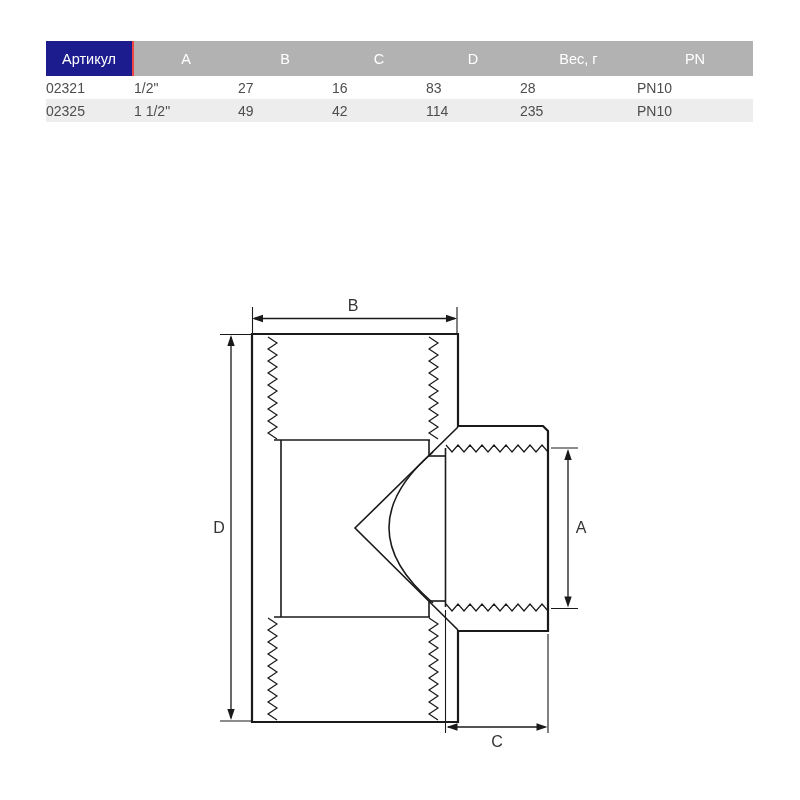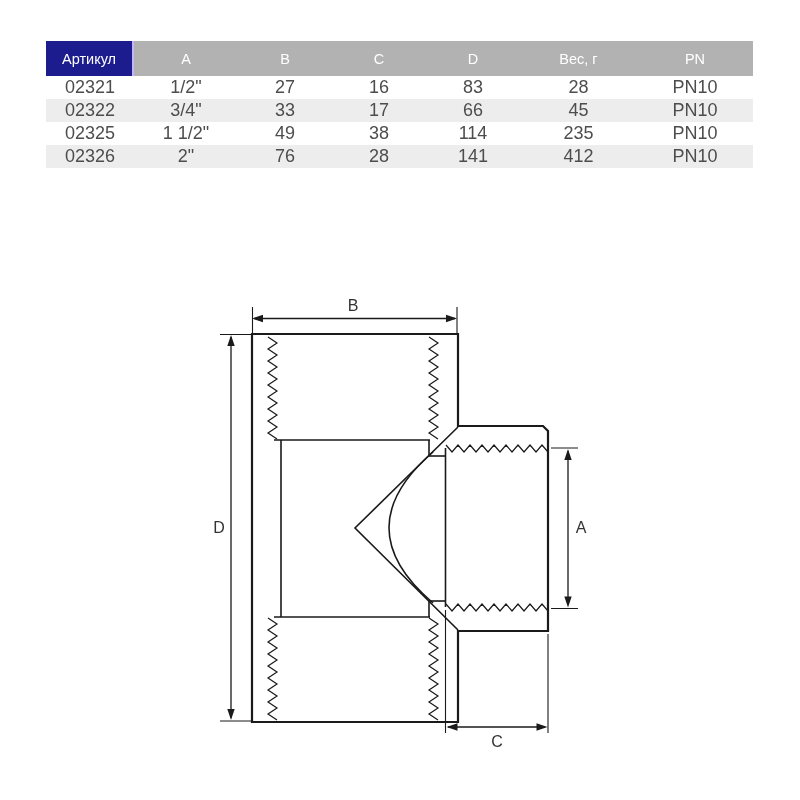--- a/index.html
+++ b/index.html
@@ -8,23 +8,23 @@
   }
   html,body{margin:0;padding:0;background:#fff;}
   .stage{position:relative;width:800px;height:800px;background:#fff;overflow:hidden;
          font-family:"Liberation Sans", sans-serif;}
   
   .spec-table-wrap{position:absolute;left:46px;top:41px;width:707px;}
   table.spec{border-collapse:separate;border-spacing:0;width:100%;table-layout:fixed;}
   table.spec th{
     background:var(--hdr-gray);color:#fff;font-weight:normal;font-size:14.5px;
     height:35px;text-align:center;vertical-align:middle;padding:0;box-sizing:border-box;}
-  table.spec th.c0{background:var(--accent);border-right:2px solid #c4b5fd;}
+  table.spec th.c0{background:var(--accent);border-right:2px solid #ef4444;}
   table.spec td{
-    color:var(--cell-text);font-size:18px;height:23px;text-align:center;
+    color:var(--cell-text);font-size:14px;height:23px;
     vertical-align:middle;padding:0;box-sizing:border-box;}
   table.spec tbody tr:nth-child(even) td{background:var(--row-alt);}
   table.spec tbody tr:nth-child(odd) td{background:#fff;}
   
   col.w0{width:88px;} col.w1{width:104px;} col.w2{width:94px;} col.w3{width:94px;}
   col.w4{width:94px;} col.w5{width:117px;} col.w6{width:116px;}
   
   svg.diagram{position:absolute;left:180px;top:285px;}
   .outline{fill:none;stroke:var(--line);stroke-width:2.2;stroke-linejoin:miter;}
   .inner{fill:none;stroke:var(--line);stroke-width:1.6;}
@@ -65,44 +65,26 @@
           <tr>
             <td>02321</td>
             <td>1/2"</td>
             <td>27</td>
             <td>16</td>
             <td>83</td>
             <td>28</td>
             <td>PN10</td>
           </tr>
           <tr>
-            <td>02322</td>
-            <td>3/4"</td>
-            <td>33</td>
-            <td>17</td>
-            <td>66</td>
-            <td>45</td>
-            <td>PN10</td>
-          </tr>
-          <tr>
             <td>02325</td>
             <td>1 1/2"</td>
             <td>49</td>
-            <td>38</td>
+            <td>42</td>
             <td>114</td>
             <td>235</td>
-            <td>PN10</td>
-          </tr>
-          <tr>
-            <td>02326</td>
-            <td>2"</td>
-            <td>76</td>
-            <td>28</td>
-            <td>141</td>
-            <td>412</td>
             <td>PN10</td>
           </tr>
         </tbody>
     </table>
   </div>
 
   <svg class="diagram" width="440" height="475" viewBox="180 285 440 475" xmlns="http://www.w3.org/2000/svg">
 
     <path class="outline" d="M252,334 H458 V426 H543 L548,431 V631 H458 V722 H252 Z"></path>
 

